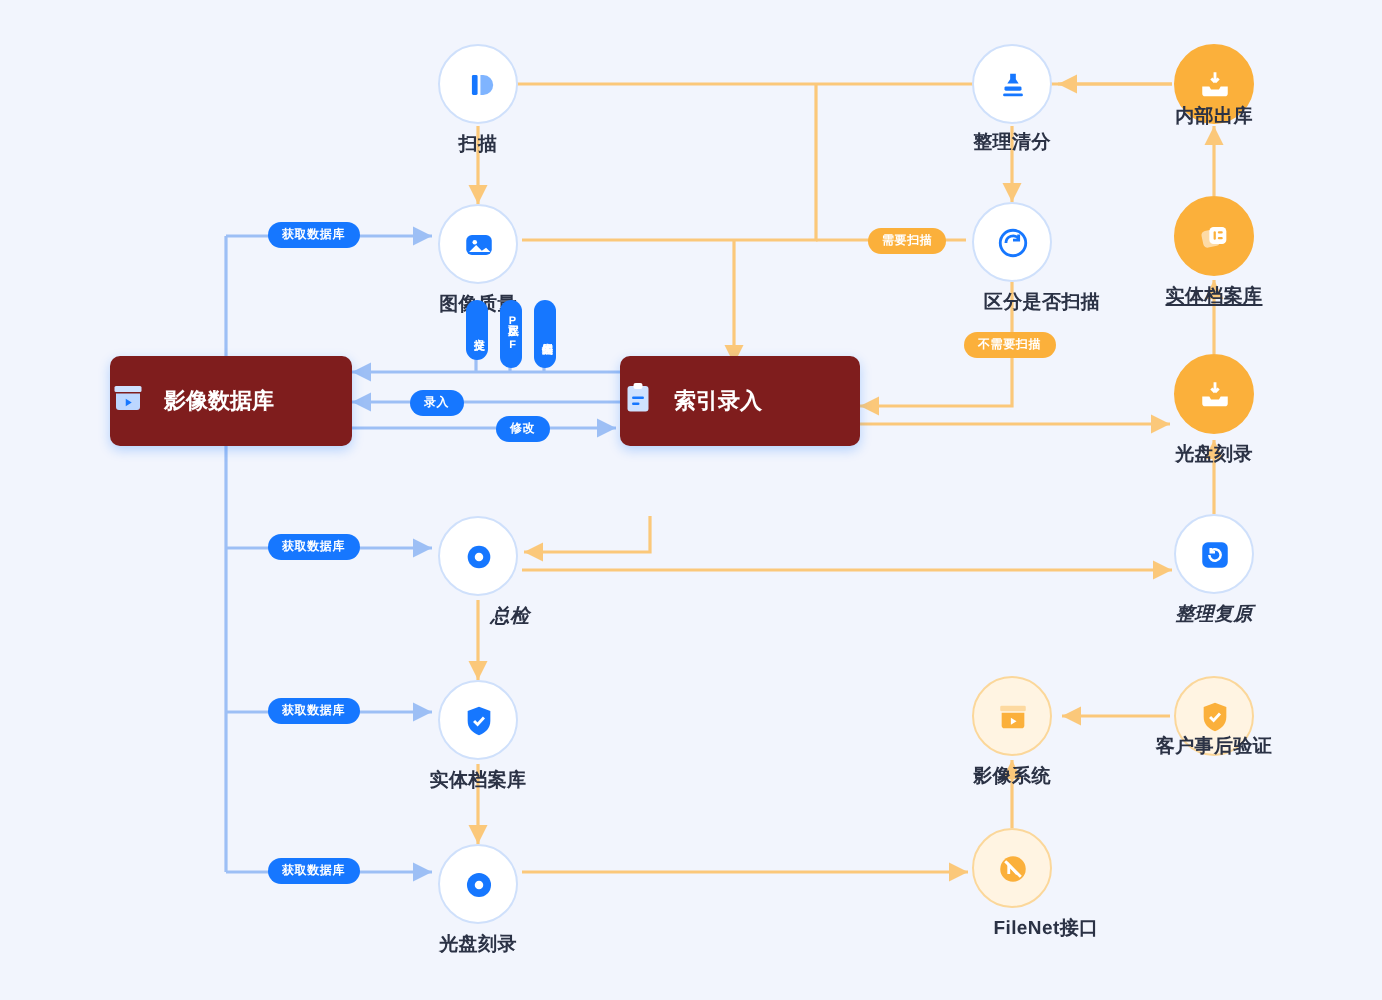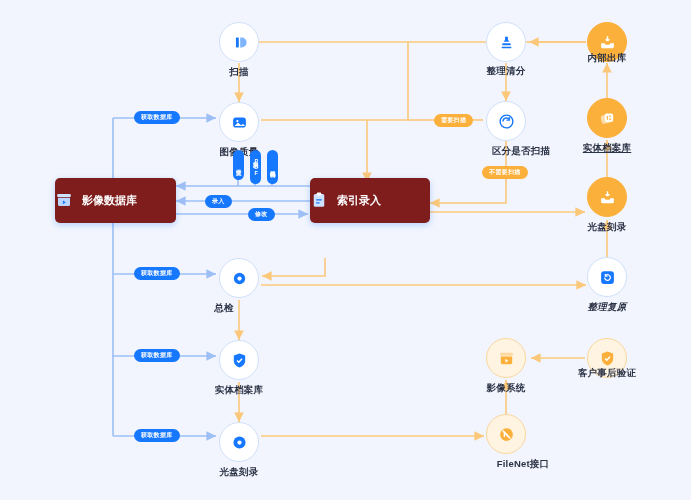--- a/index.html
+++ b/index.html
@@ -181,21 +181,21 @@
     </svg>
   </div>
   <div class="nlabel" style="left:476px;top:145px;width:90px;">区分是否扫描</div>
 
   <div class="node blue" style="left:219px;top:258px;">
     <svg width="17" height="17" viewBox="0 0 24 24">
       <circle cx="12" cy="12" r="8" fill="#1677ff"></circle>
       <circle cx="12" cy="12" r="3" fill="#ffffff"></circle>
     </svg>
   </div>
-  <div class="nlabel" style="left:194px;top:302px;width:60px;">总检</div>
+  <div class="nlabel" style="left:225px;top:302px;width:60px;font-style:italic;">总检</div>
 
   <div class="node blue" style="left:219px;top:340px;">
     <svg width="17" height="17" viewBox="0 0 24 24">
       <path d="M12 2l8 3v7c0 5-3.5 8.5-8 10-4.5-1.5-8-5-8-10V5z" fill="#1677ff"></path>
       <path d="M8.5 12l2.5 2.5 4.5-5" fill="none" stroke="#fff" stroke-width="2"></path>
     </svg>
   </div>
   <div class="nlabel" style="left:194px;top:384px;width:90px;">实体档案库</div>
 
   <div class="node blue" style="left:219px;top:422px;">

